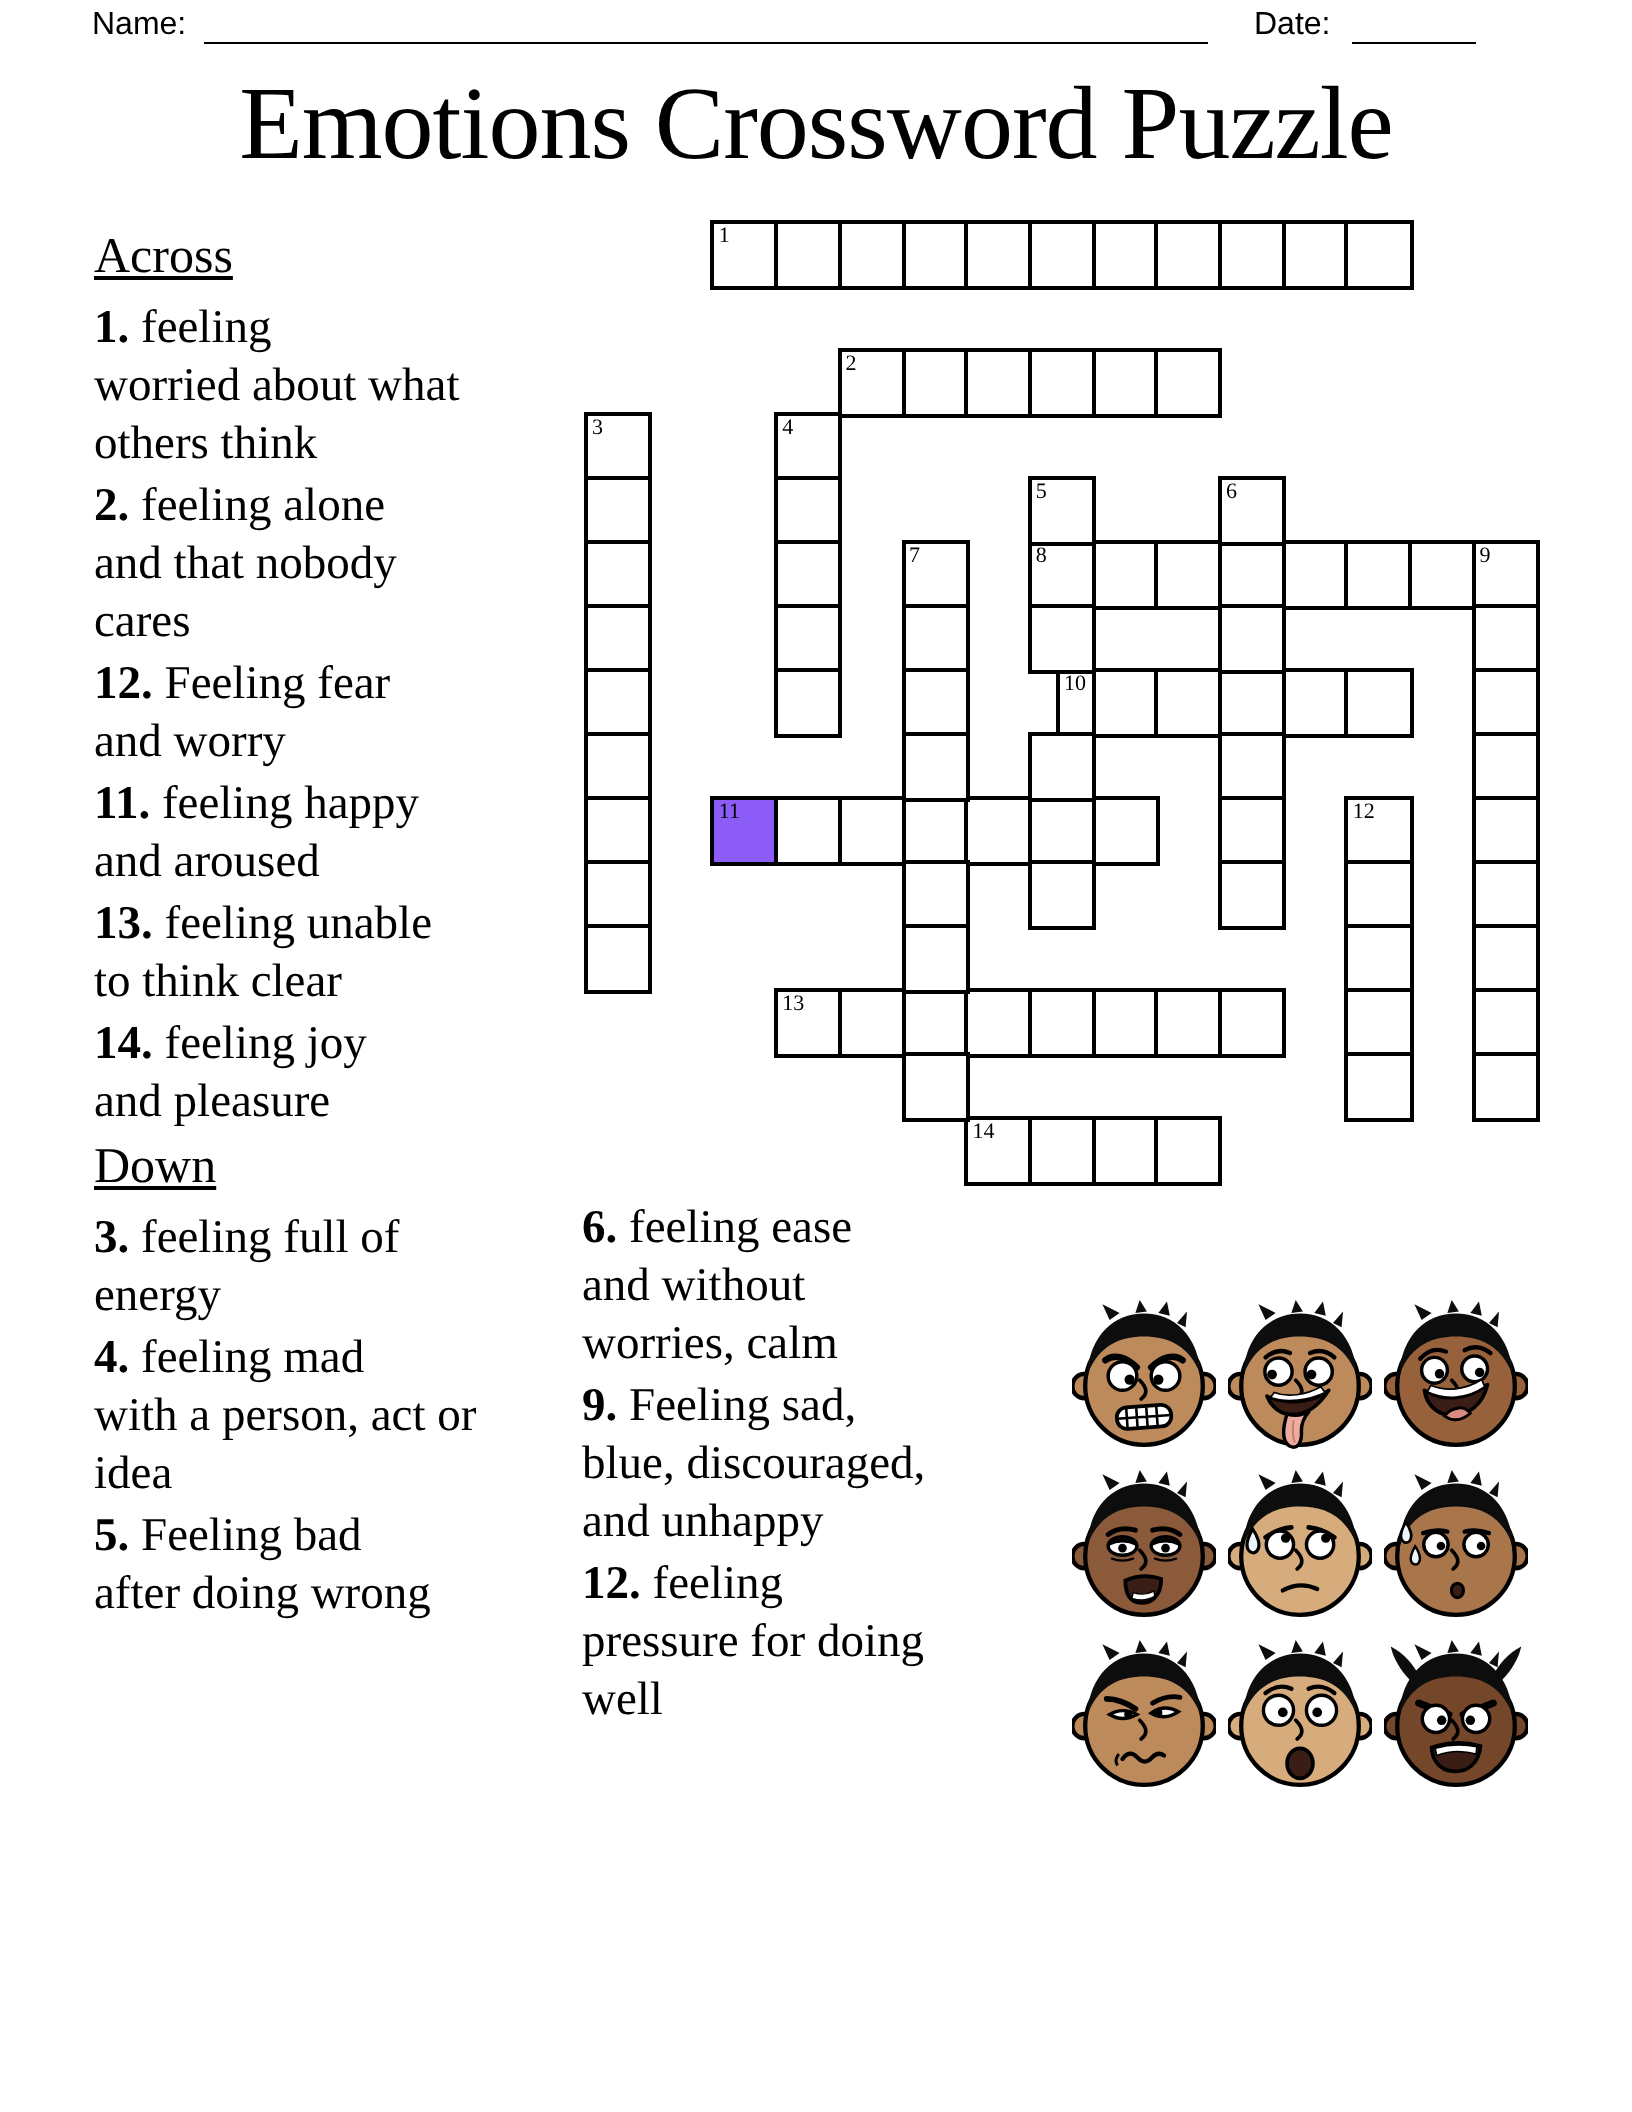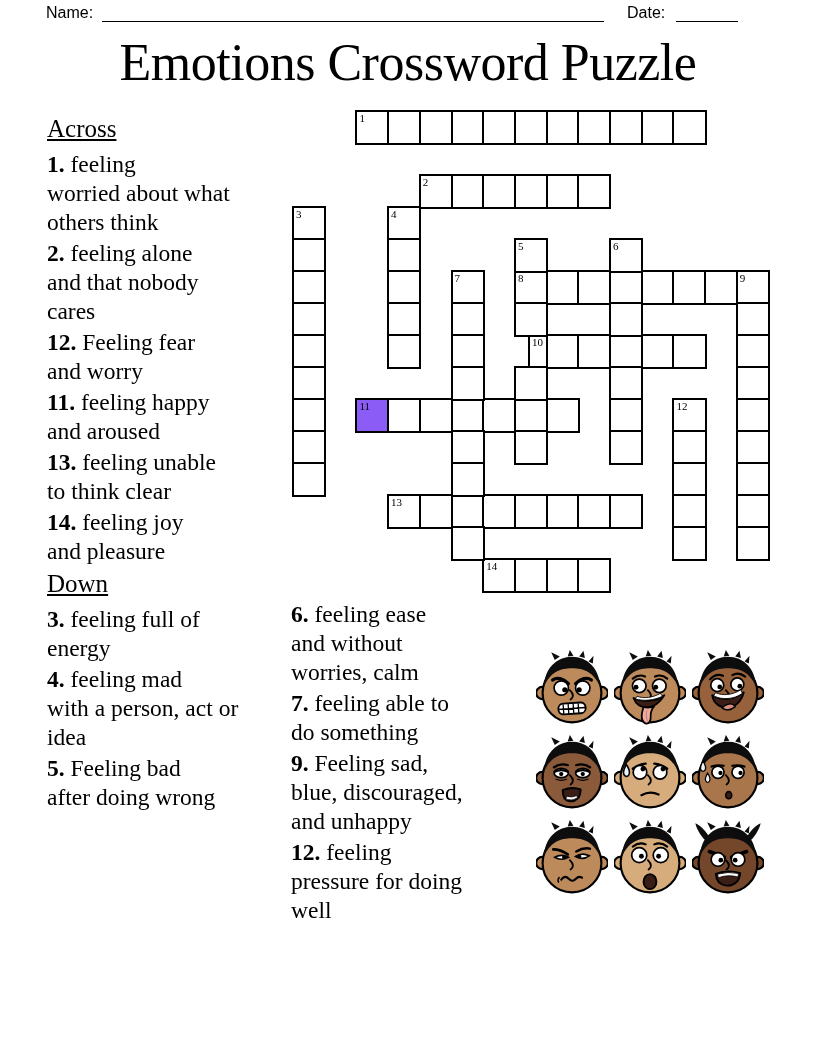--- a/index.html
+++ b/index.html
@@ -76,21 +76,20 @@
     <div id="down-left-clues">
         <div class="clue"><span class="cnum">3.</span> feeling full of<br>energy</div>
         <div class="clue"><span class="cnum">4.</span> feeling mad<br>with a person, act or<br>idea</div>
         <div class="clue"><span class="cnum">5.</span> Feeling bad<br>after doing wrong</div>
       </div>
   </div>
 
   <div class="clue-col" id="mid-col">
     <div id="down-mid-clues">
         <div class="clue"><span class="cnum">6.</span> feeling ease<br>and without<br>worries, calm</div>
-        <div class="clue"><span class="cnum">7.</span> feeling able to<br>do something</div>
         <div class="clue"><span class="cnum">9.</span> Feeling sad,<br>blue, discouraged,<br>and unhappy</div>
         <div class="clue"><span class="cnum">12.</span> feeling<br>pressure for doing<br>well</div>
       </div>
   </div>
 
   <div id="grid">
       <div class="cell" style="left: 63.4px; top: 0px; width: 34.2px; height: 34.5px; border-color: rgb(0, 0, 0); background: rgb(255, 255, 255);">
         <span class="num">1</span>
       </div>
       <div class="cell" style="left: 95.1px; top: 0px; width: 34.2px; height: 34.5px; border-color: rgb(0, 0, 0); background: rgb(255, 255, 255);"></div>

